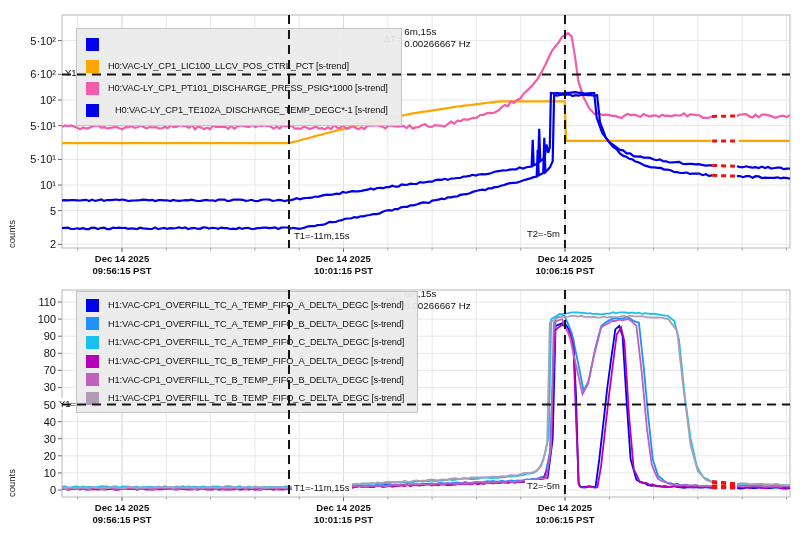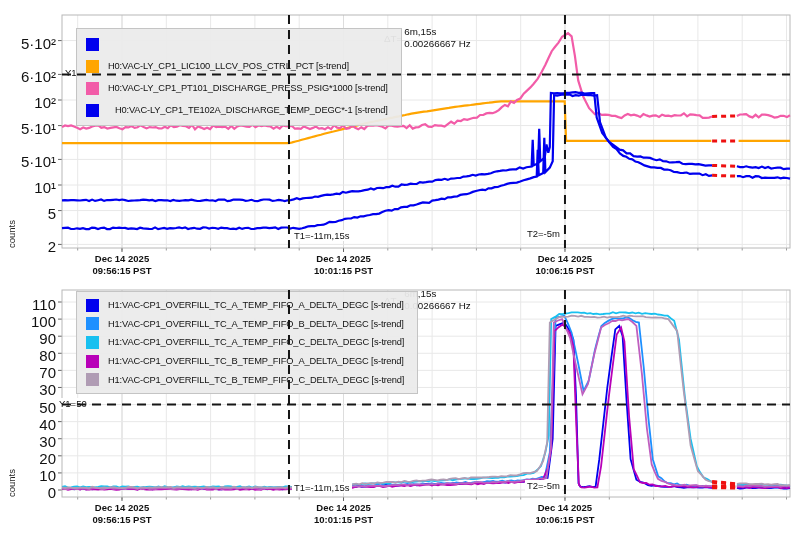--- a/index.html
+++ b/index.html
@@ -5,21 +5,21 @@
   html,body{margin:0;padding:0;background:#fff;}
   #page{position:relative;width:804px;height:551px;background:#fff;overflow:hidden;
         font-family:"Liberation Sans",sans-serif;color:#1a1a1a;}
   .chart{position:absolute;border-radius:25px;}
   #chart0{left:62px;top:15px;width:728px;height:233px;}
   #chart1{left:62px;top:290px;width:728px;height:207px;}
   .plotsvg{position:absolute;left:0;top:0;z-index:1;overflow:visible;}
   .cursvg{position:absolute;left:0;top:0;z-index:4;overflow:visible;pointer-events:none;}
   .ylab{position:absolute;left:-56px;top:0;bottom:0;display:flex;align-items:center;z-index:1;
         writing-mode:vertical-rl;transform:rotate(180deg);font-size:9.5px;color:#222;}
-  .ytick{position:absolute;left:-56px;width:50px;text-align:right;font-size:15px;color:#111;z-index:1;}
+  .ytick{position:absolute;left:-56px;width:50px;text-align:right;font-size:11px;color:#111;z-index:1;}
   .xtick{position:absolute;transform:translateX(-50%);text-align:center;font-size:9.5px;line-height:11.5px;color:#111;z-index:1;white-space:nowrap;font-weight:bold;}
   .legend{position:absolute;z-index:3;background:rgba(235,235,235,0.94);border:1px solid #c4c4c4;
           padding:4px 13px 4px 9px;}
   .lrow{display:flex;align-items:center;white-space:nowrap;}
   .lsw{width:13px;height:13px;margin-right:9px;flex:0 0 13px;}
   .ltext{font-size:9.3px;letter-spacing:-0.15px;color:#111;}
   .curlab{position:absolute;z-index:2;background:#fff;font-size:9.5px;padding:0 2px;white-space:nowrap;color:#111;}
   .dt{position:absolute;z-index:2;display:flex;align-items:center;font-size:9.8px;color:#111;}
   .dtcol{display:flex;flex-direction:column;margin-left:2px;line-height:12px;}
   #dt0{left:322px;top:11px;}
@@ -301,20 +301,24 @@
         </div>
         <div class="lrow" style="height: 18.6px;">
           <div class="lsw" style="background: rgb(24, 192, 240);"></div>
           <div class="ltext">H1:VAC-CP1_OVERFILL_TC_A_TEMP_FIFO_C_DELTA_DEGC [s-trend]</div>
         </div>
         <div class="lrow" style="height: 18.6px;">
           <div class="lsw" style="background: rgb(184, 0, 184);"></div>
           <div class="ltext">H1:VAC-CP1_OVERFILL_TC_B_TEMP_FIFO_A_DELTA_DEGC [s-trend]</div>
         </div>
         <div class="lrow" style="height: 18.6px;">
+          <div class="lsw" style="background: rgb(191, 95, 191);"></div>
+          <div class="ltext">H1:VAC-CP1_OVERFILL_TC_B_TEMP_FIFO_B_DELTA_DEGC [s-trend]</div>
+        </div>
+        <div class="lrow" style="height: 18.6px;">
           <div class="lsw" style="background: rgb(176, 156, 180);"></div>
           <div class="ltext">H1:VAC-CP1_OVERFILL_TC_B_TEMP_FIFO_C_DELTA_DEGC [s-trend]</div>
         </div>
       </div>
       <svg width="728" height="207" class="cursvg">
         <line x1="226.99040000000002" y1="0" x2="226.99040000000002" y2="207" stroke="#151515" stroke-width="2" stroke-dasharray="9 6"></line>
         <line x1="502.9752" y1="0" x2="502.9752" y2="207" stroke="#151515" stroke-width="2" stroke-dasharray="9 6"></line>
         <line x1="0" y1="114.55" x2="728" y2="114.55" stroke="#151515" stroke-width="2" stroke-dasharray="9 6"></line>
       </svg>
       <div class="curlab" style="left: 229.99px; top: 192px;">T1=-11m,15s</div>

